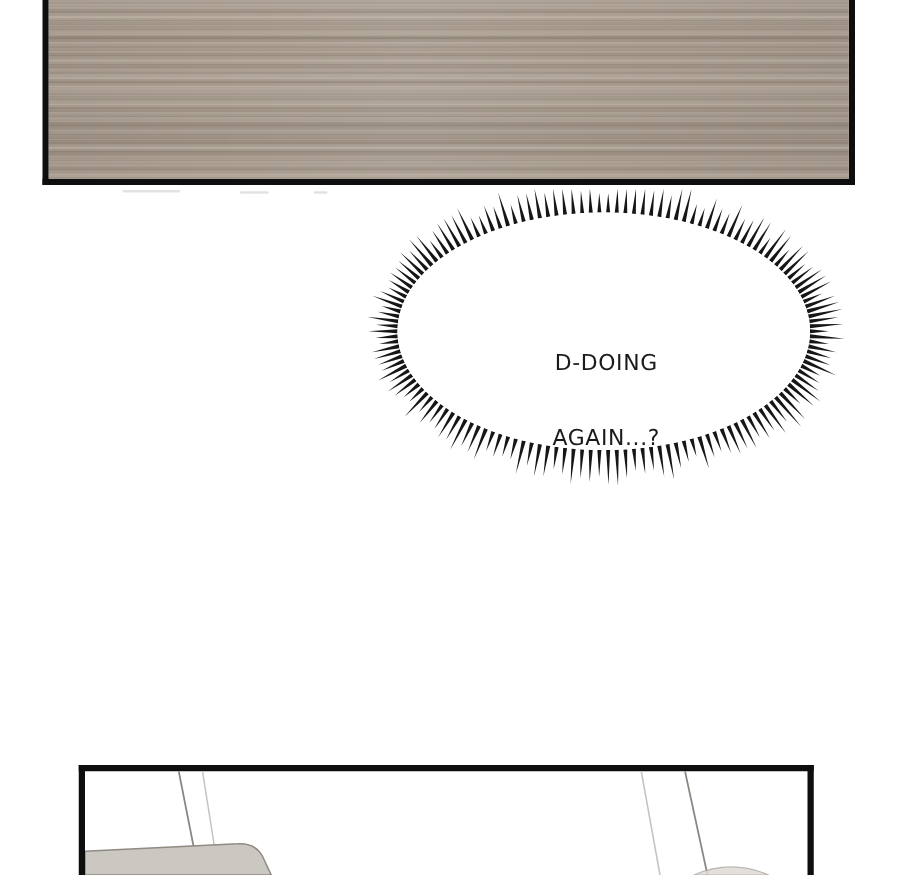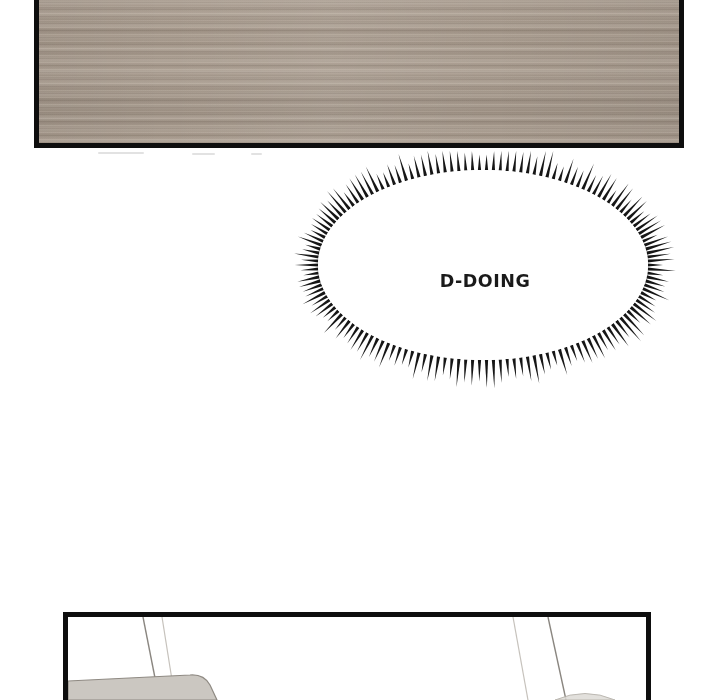--- a/index.html
+++ b/index.html
@@ -43,23 +43,23 @@
   }
   
   .smudge{position:absolute;height:2px;background:#d2d2d2;opacity:.65;border-radius:2px;}
   .s1{left:98px;top:152px;width:46px;}
   .s2{left:192px;top:153px;width:23px;}
   .s3{left:251px;top:153px;width:11px;}
 
   
   #burst{position:absolute;left:0;top:0;width:720px;height:700px;}
   .bubble-text{
-    position:absolute;left:368px;top:231px;width:234px;
+    position:absolute;left:368px;top:241px;width:234px;
     text-align:center;
-    font-weight:700;font-size:17.5px;line-height:20px;
+    font-weight:400;font-size:17.5px;line-height:20px;
     letter-spacing:.5px;
     color:var(--text-ink,#1a1a1a);
     white-space:pre;
   }
 
   
   .panel-bottom{
     position:absolute;left:63px;top:612px;width:588px;height:88px;
     box-sizing:border-box;
     border:5px solid var(--ink,#0e0e0e);border-bottom:none;
@@ -227,20 +227,21 @@
       <polygon points="643.5,242.8 642.2,239.9 657.6,234.8" fill="#161616"></polygon>
       <polygon points="644.9,246.7 643.8,243.7 668.0,236.5" fill="#161616"></polygon>
       <polygon points="646.1,250.7 645.2,247.6 671.3,241.6" fill="#161616"></polygon>
       <polygon points="647.0,254.7 646.4,251.5 674.1,247.1" fill="#161616"></polygon>
       <polygon points="647.7,258.6 647.2,255.5 670.6,253.7" fill="#161616"></polygon>
       <polygon points="648.0,262.6 647.7,259.4 674.5,259.1" fill="#161616"></polygon>
       <ellipse cx="483" cy="265" rx="165" ry="95" fill="#ffffff"></ellipse>
     </svg>
   <div class="bubble-text">
     <div>D-DOING</div>
+    <div>AGAIN...?</div>
   </div>
 
   <div class="panel-bottom">
     <svg width="578" height="83" viewBox="0 0 578 83" xmlns="http://www.w3.org/2000/svg">
 
       <line x1="75" y1="0" x2="88" y2="66" style="stroke:var(--leg-dark);stroke-width:1.4"></line>
       <line x1="94" y1="0" x2="104" y2="63" style="stroke:var(--leg-light);stroke-width:1.2"></line>
 
       <path d="M0,64 L122,58 Q136,57 142,68 L149,83 L0,83 Z" style="fill:var(--obj-fill);stroke:var(--obj-line);stroke-width:1.2"></path>
 

